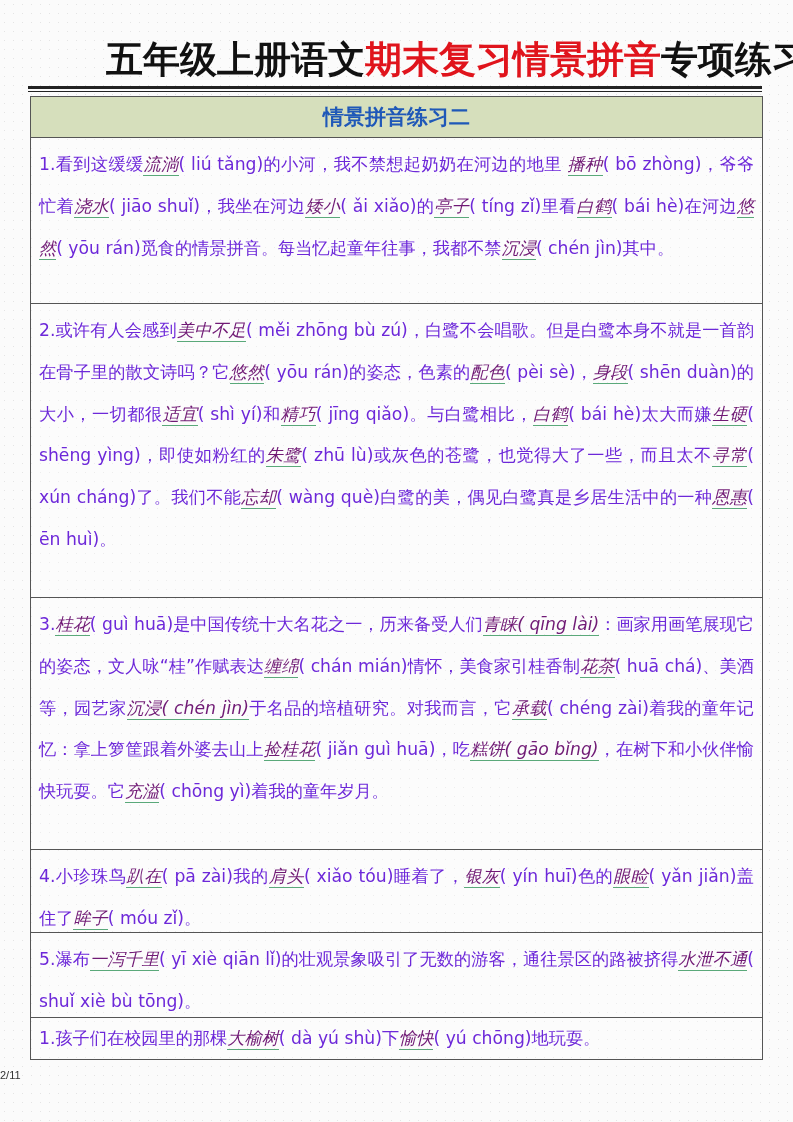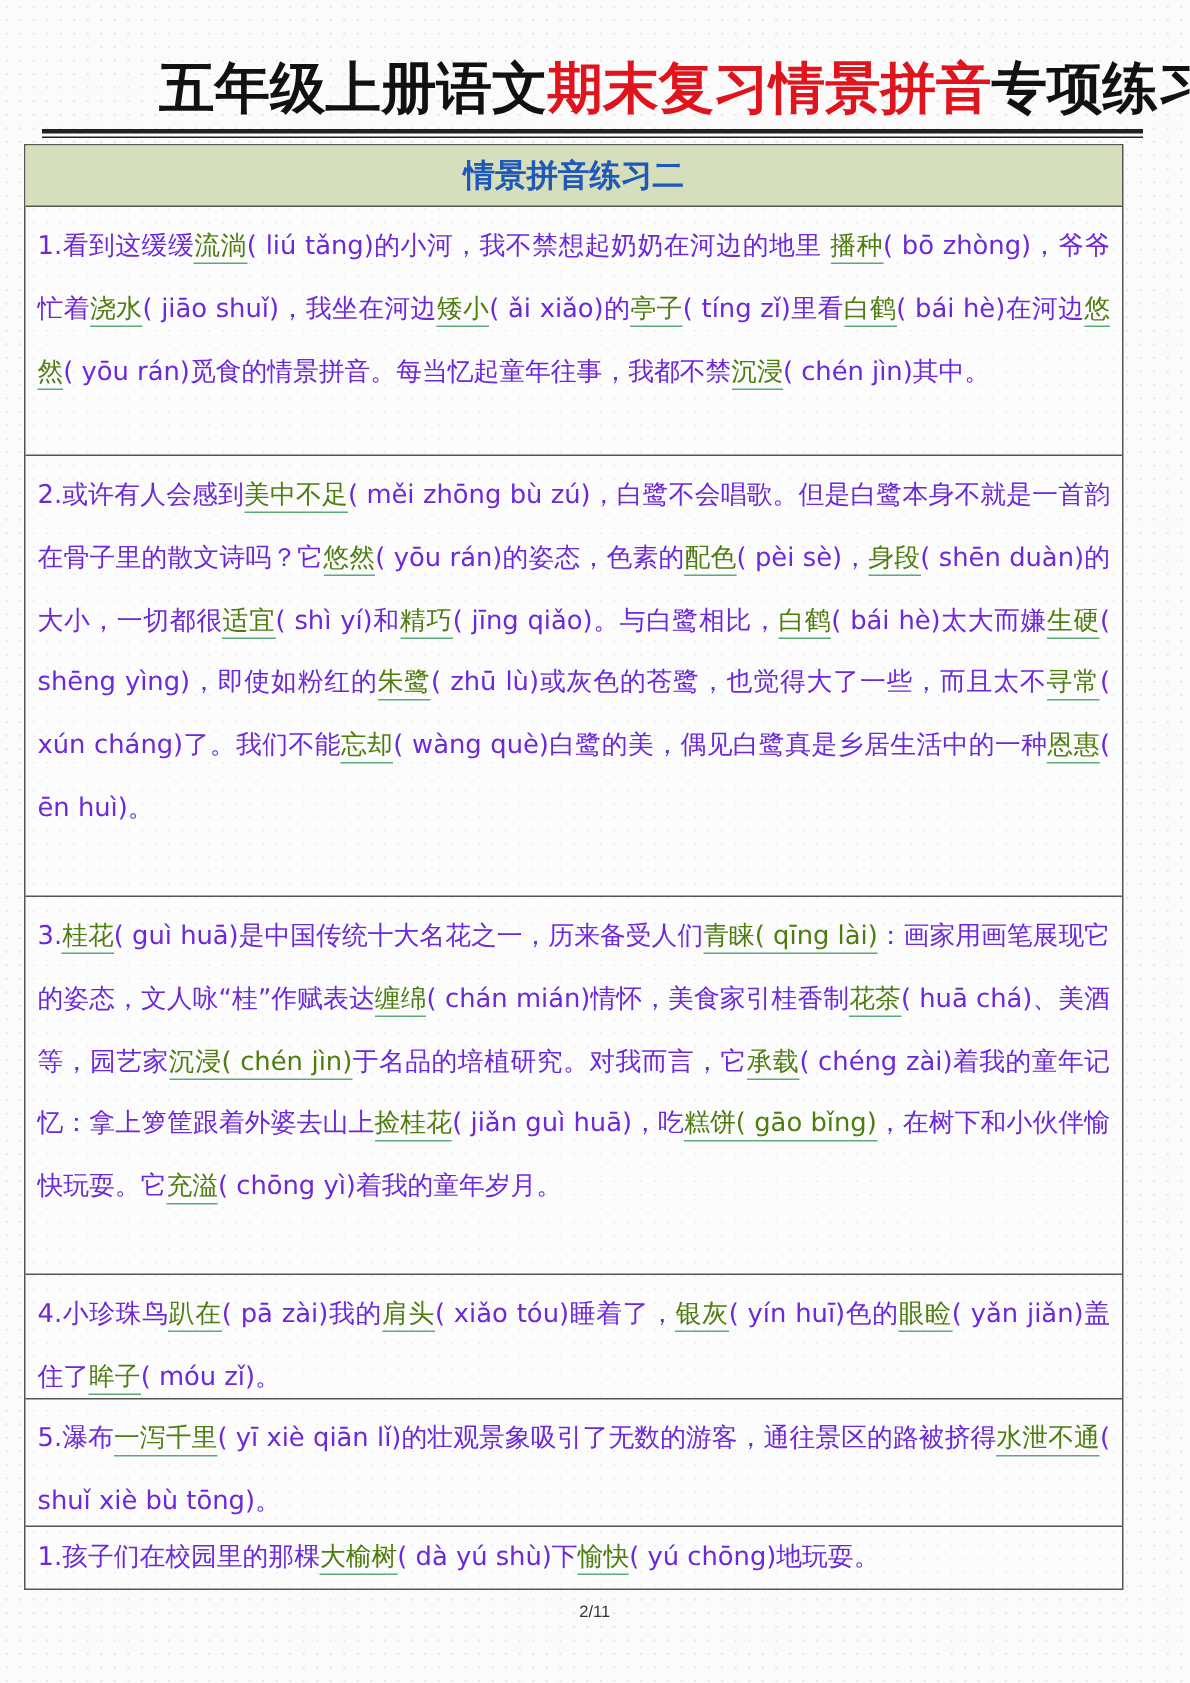--- a/index.html
+++ b/index.html
@@ -21,21 +21,21 @@
   .title .black { color: #111; }
   .title .red { color: #e0141c; }
   .title-rule {
     position: absolute; left: 28px; width: 734px; height: 0;
     border-top: 3px solid #222;
   }
   .title-rule.r1 { top: 86px; }
   .title-rule.r2 { top: 91px; border-top-width: 1px; }
 
   .sheet {
-    position: absolute; left: 16px; top: 96px; width: 731px;
+    position: absolute; left: 30px; top: 96px; width: 731px;
     border: 1.5px solid #555; border-top: 1.5px solid #555;
     background: rgba(255,255,255,0.35);
   }
   .sheet-header {
     height: 40px; background: #d6dfbc;
     border-bottom: 1.5px solid #555;
     display: flex; align-items: center; justify-content: center;
     color: #1f58b8; font-weight: bold; font-size: 21px;
   }
   .q {
@@ -46,27 +46,28 @@
     box-sizing: border-box;
   }
   .q:last-child { border-bottom: none; }
   .q1 { height: 166px; }
   .q2 { height: 294px; }
   .q3 { height: 252px; }
   .q4 { height: 83px; }
   .q5 { height: 85px; }
   .q6 { height: 41px; padding-top: 0px; }
   .hl {
-    color: #4d7c0f;
+    color: #701a75;
     border-bottom: 1.6px solid #5aa97a;
     padding-bottom: 1px;
+    font-style: italic;
   }
   .py { color: #6d28d9; }
   .footer {
-    position: absolute; top: 1069px; left: 0; width: 793px; text-align: center;
+    position: absolute; top: 1069px; left: 0; width: 793px; 
     font-size: 11px; color: #333; font-family: "Liberation Sans", sans-serif;
   }
 </style>
 </head>
 <body>
 
 <div class="title">
   <span class="black">五年级上册语文</span><span class="red">期末复习情景拼音</span><span class="black">专项练习</span>
 </div>
 <div class="title-rule r1"></div>

